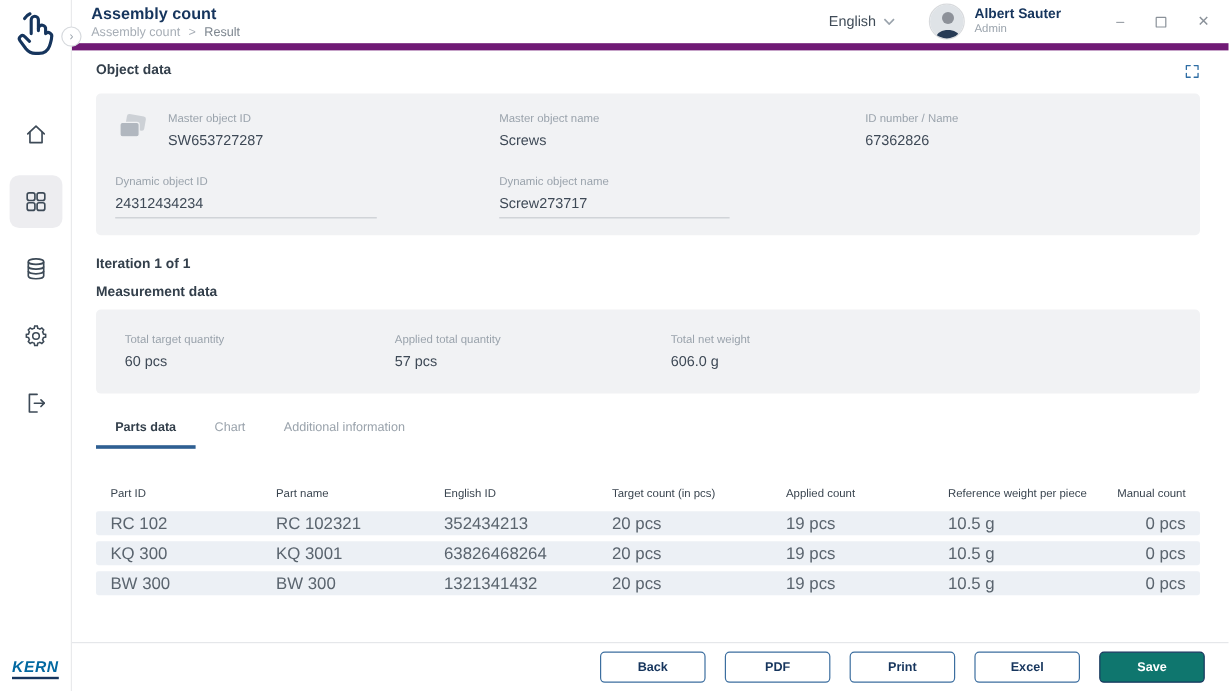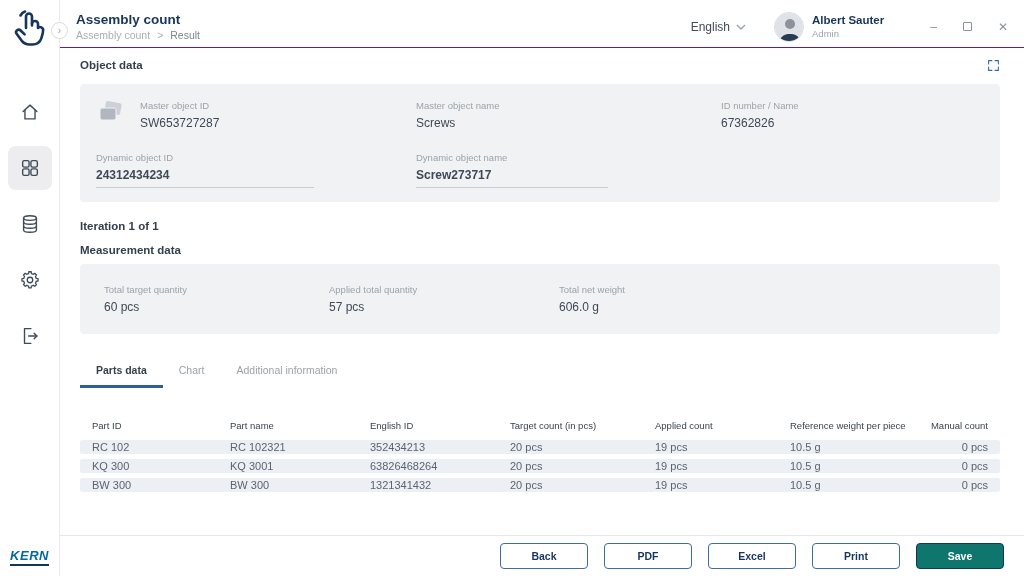--- a/index.html
+++ b/index.html
@@ -12,21 +12,21 @@
   .logo { width:40px; height:42px; display:flex; align-items:center; justify-content:center; }
   .nav { display:flex; flex-direction:column; gap:12px; margin-top:40px; }
   .nav-item { width:44px; height:44px; display:flex; align-items:center; justify-content:center; border-radius:8px; cursor:pointer; }
   .nav-item.active { background:#ededf0; }
   .brand { margin-top:auto; font-style:italic; font-weight:bold; color:#0369a1; font-size:13px; letter-spacing:.5px; border-bottom:2px solid #16355d; padding-bottom:1px; }
   .sidebar-toggle { position:absolute; left:51px; top:22px; width:17px; height:17px; border-radius:50%; background:#fff; border:1px solid #d7dade; color:#9aa3ac; font-size:10px; line-height:15px; text-align:center; z-index:6; cursor:pointer; }
 
   
   .main { flex:1; display:flex; flex-direction:column; min-width:0; }
 
-  .header { height:42px; flex:0 0 42px; display:flex; align-items:center; padding:0 16px 0 16px; border-bottom:1px solid #701a75;margin-top:6px; }
+  .header { height:42px; flex:0 0 42px; display:flex; align-items:center; padding:0 16px 0 16px; border-bottom:6px solid #701a75; }
   .h-left { display:flex; flex-direction:column; gap:2px; }
   .title { color:#16355d; font-weight:bold; font-size:13.5px; }
   .breadcrumb { font-size:10.5px; color:#a7aeb6; display:flex; gap:7px; align-items:center; }
   .breadcrumb .current { color:#7d868f; }
   .h-right { margin-left:auto; display:flex; align-items:center; }
   .lang { display:flex; align-items:center; gap:6px; font-size:12px; color:#3f4b57; cursor:pointer; }
   .avatar { width:30px; height:30px; border-radius:50%; border:1px solid #d8dadd; margin-left:28px; overflow:hidden; flex:0 0 30px; }
   .user-block { margin-left:8px; line-height:1.25; }
   .user-name { font-size:11.5px; font-weight:bold; color:#16355d; }
   .user-role { font-size:9.5px; color:#9aa3ac; }
@@ -36,37 +36,37 @@
 
   
   .content { flex:1; padding:8px 24px 0 20px; overflow:hidden; position:relative; }
   .section-head { display:flex; align-items:center; justify-content:space-between; height:18px; }
   .section-title { font-size:11.5px; font-weight:bold; color:#333f4b; }
   .panel { background:#f1f2f4; border-radius:4px; }
   .panel.object { margin-top:10px; padding:16px 16px 14px; display:grid; grid-template-columns:320px 305px 1fr; row-gap:22px; }
   .field-label { font-size:9.5px; color:#9aa3ac; margin-bottom:5px; }
   .field-value { font-size:12px; color:#3e4956; }
   .with-icon { display:flex; gap:14px; align-items:flex-start; }
-  .underlined { border-bottom:1px solid #c9ccd2; padding-bottom:5px; width:218px;font-weight:bold; }
+  .underlined { border-bottom:1px solid #c9ccd2; padding-bottom:5px; width:218px; }
   .underlined.narrow { width:192px; }
 
   .iteration-title { margin-top:18px; font-size:11.5px; font-weight:bold; color:#333f4b; }
   .measure-title { margin-top:12px; font-size:11.5px; font-weight:bold; color:#333f4b; }
   .panel.measure { margin-top:8px; padding:20px 24px; display:grid; grid-template-columns:225px 230px 1fr; }
 
-  .tabs { display:flex; margin-top:24px;text-align:center; }
+  .tabs { display:flex; margin-top:16px;text-align:center; }
   .tab { font-size:10.5px; color:#9aa3ac; padding:6px 16px 9px; cursor:pointer; white-space:nowrap; }
   .tab.active { color:#333f4b; font-weight:bold; border-bottom:3px solid #2e5f92; }
 
   .table { margin-top:22px; }
   .thead, .trow { display:grid; grid-template-columns:138px 140px 140px 145px 135px 120px 78px; align-items:center; padding:0 12px; }
   .thead { height:30px; font-size:9.5px; color:#39444f; }
   .thead span { white-space:nowrap; }
   .thead span:last-child { justify-self:end; }
-  .trow { height:14px; margin-bottom:5px; background:#ecf0f5; border-radius:2px; font-size:11px; color:#5a646e; cursor:pointer; }
+  .trow { height:20px; margin-bottom:5px; background:#ecf0f5; border-radius:2px; font-size:14px; color:#5a646e; cursor:pointer; }
   .trow span:last-child { justify-self:end; }
 
   
   .footer { height:41px; flex:0 0 41px; border-top:1px solid #e5e7ea; display:flex; align-items:center; justify-content:flex-end; gap:16px; padding-right:20px; background:#fff; }
   .btn { width:88px; height:26px; border:1px solid #3c6e9f; border-radius:4px; background:#fff; color:#16355d; font-size:10.5px; font-weight:bold; font-family:"Liberation Sans", sans-serif; display:flex; align-items:center; justify-content:center; cursor:pointer; }
   .btn.primary { background:#0f766e; border-color:#16355d; color:#fff; }
 
   svg { display:block; }
 </style>
 </head>
@@ -297,18 +297,18 @@
           <span>19 pcs</span>
           <span>10.5 g</span>
           <span>0 pcs</span>
         </div>
       </div>
     </div>
 
     <footer class="footer">
       <button class="btn">Back</button>
       <button class="btn">PDF</button>
+      <button class="btn">Print</button>
       <button class="btn">Excel</button>
-      <button class="btn">Print</button>
       <button class="btn primary">Save</button>
     </footer>
   </div>
 </div>
 
 </body></html>

